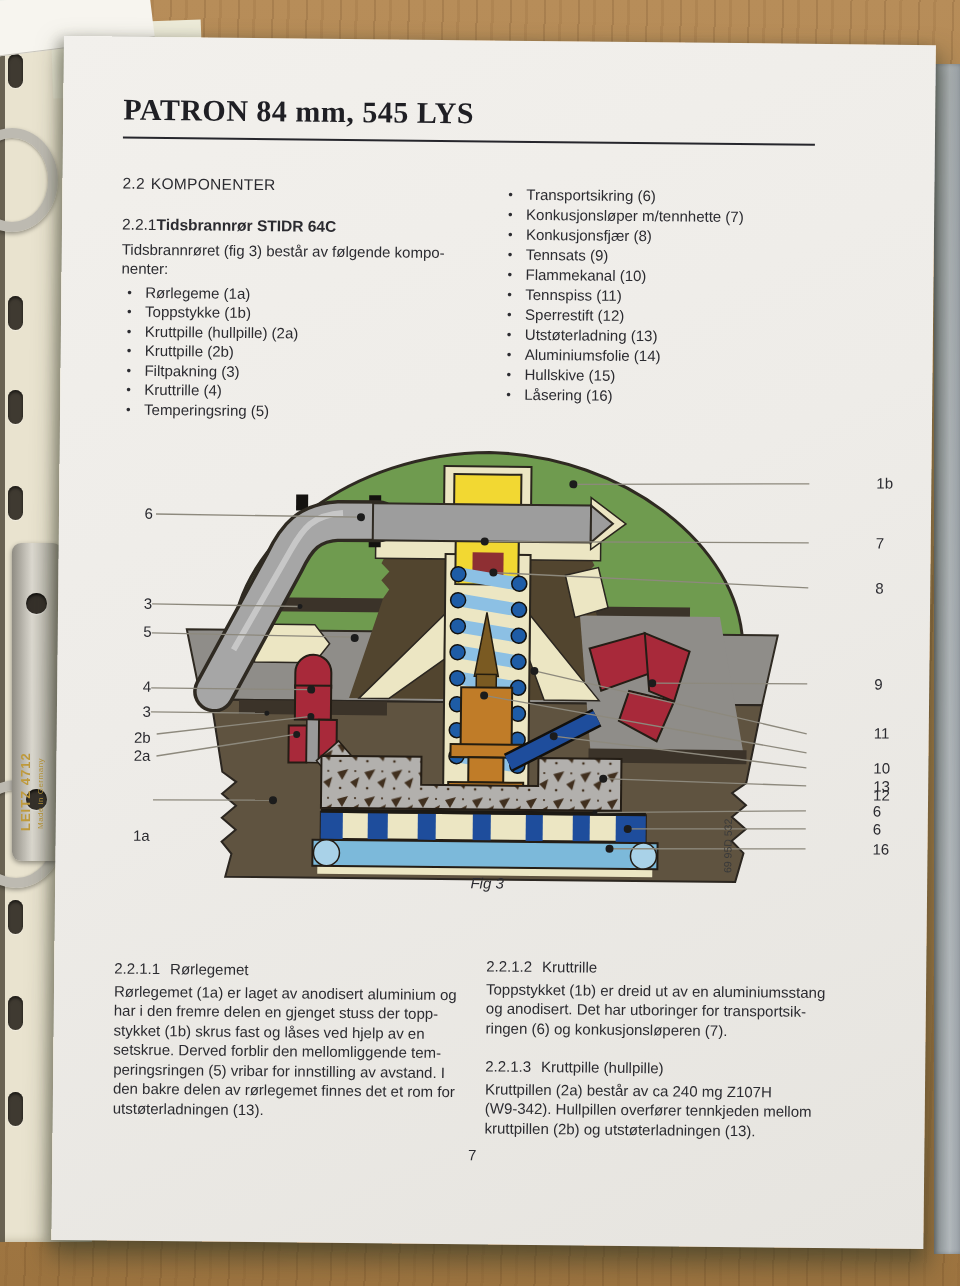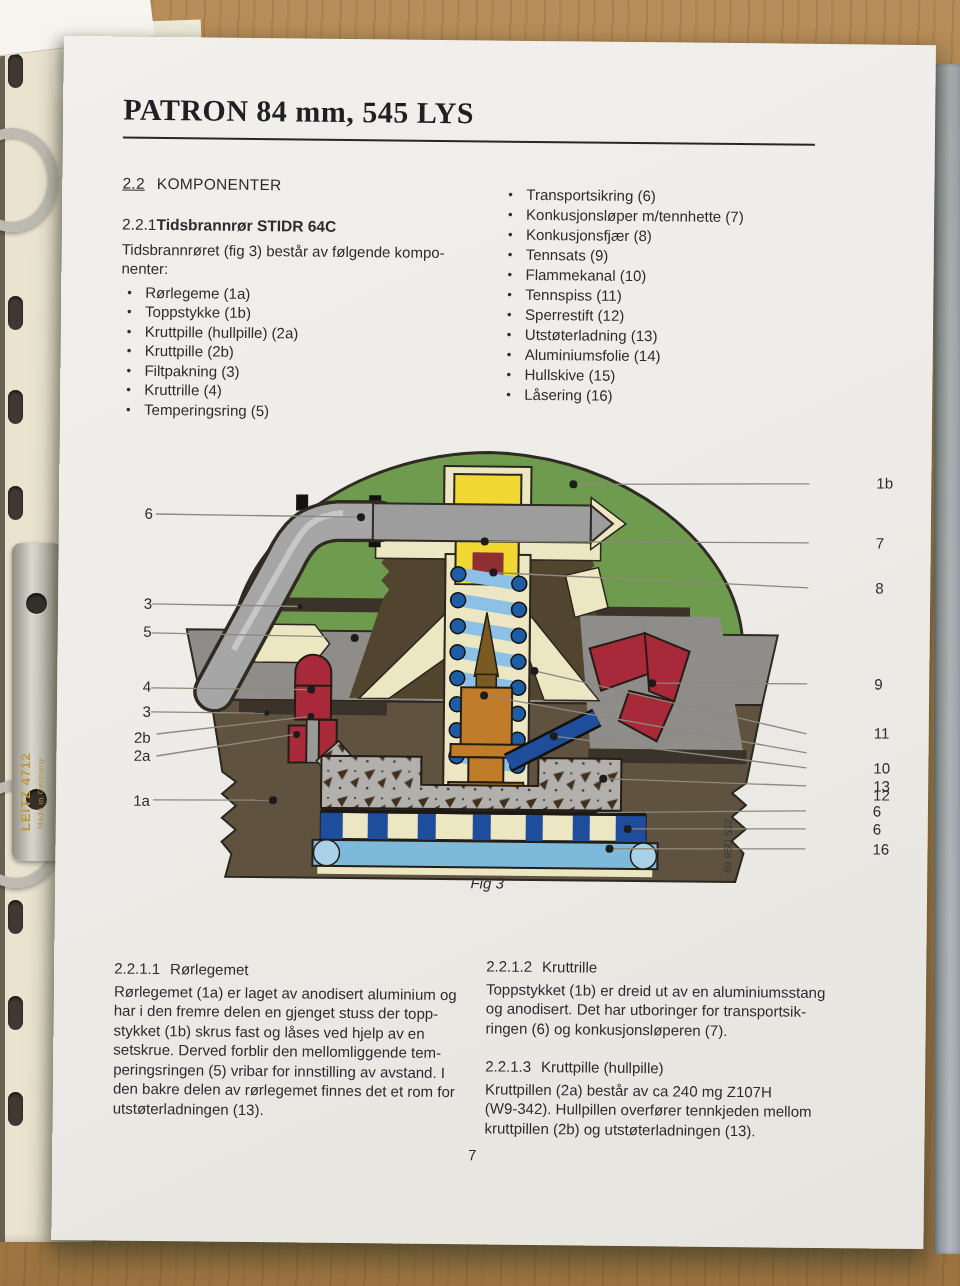--- a/index.html
+++ b/index.html
@@ -36,21 +36,21 @@
     background:linear-gradient(90deg,#8e959b,#b5bbbf 60%,#9aa1a7);box-shadow:inset 2px 0 4px rgba(0,0,0,.25);}
   
   .paper{left:64px;top:36px;width:872px;height:1204px;z-index:6;
     transform:rotate(.6deg);transform-origin:top left;
     background:linear-gradient(155deg,#f2f0ec 0%,#eeece8 45%,#e6e4df 100%);
     box-shadow:2px 14px 24px 4px rgba(55,58,38,.55),-5px 3px 12px rgba(60,60,45,.3);
     color:#2b2b30;}
   .title{left:60px;top:56px;width:692px;font-family:"Liberation Serif",serif;font-weight:bold;
     font-size:30px;letter-spacing:.5px;color:#1f1f24;padding-bottom:10px;border-bottom:2.5px solid #26262c;}
   .h22{left:60px;top:138px;font-size:15.5px;letter-spacing:.3px;}
-  .h22 .num{margin-right:12px;text-decoration:underline;}
+  .h22 .num{margin-right:6px;}
   .colL{left:60px;top:178px;width:372px;font-size:15px;line-height:19.5px;}
   .colR{left:440px;top:140px;width:390px;font-size:15px;line-height:20px;}
   .subhead{font-size:15.5px;margin-bottom:5px;}
   .subhead .num{}
   .subhead b{font-weight:bold;}
   .pre{white-space:pre-line;}
   ul.comp{list-style:none;margin:4px 0 0 0;padding:0;}
   ul.comp li{padding-left:24px;position:relative;}
   ul.comp li::before{content:"•";position:absolute;left:6px;font-size:13px;}
   
@@ -326,21 +326,21 @@
     </g>
   </svg>
 
   <div class="abs callout co-l" style="top:468px">6</div>
   <div class="abs callout co-l" style="top:558px">3</div>
   <div class="abs callout co-l" style="top:586px">5</div>
   <div class="abs callout co-l" style="top:641px">4</div>
   <div class="abs callout co-l" style="top:666px">3</div>
   <div class="abs callout co-l" style="top:692px">2b</div>
   <div class="abs callout co-l" style="top:710px">2a</div>
-  <div class="abs callout co-l" style="top:755px">1a</div>
+  <div class="abs callout co-l" style="top:790px">1a</div>
   <div class="abs callout co-r" style="top:430px">1b</div>
   <div class="abs callout co-r" style="top:490px">7</div>
   <div class="abs callout co-r" style="top:535px">8</div>
   <div class="abs callout co-r" style="top:631px">9</div>
   <div class="abs callout co-r" style="top:715px">10</div>
   <div class="abs callout co-r" style="top:680px">11</div>
   <div class="abs callout co-r" style="top:742px">12</div>
   <div class="abs callout co-r" style="top:733px">13</div>
   <div class="abs callout co-r" style="top:758px">6</div>
   <div class="abs callout co-r" style="top:776px">6</div>

